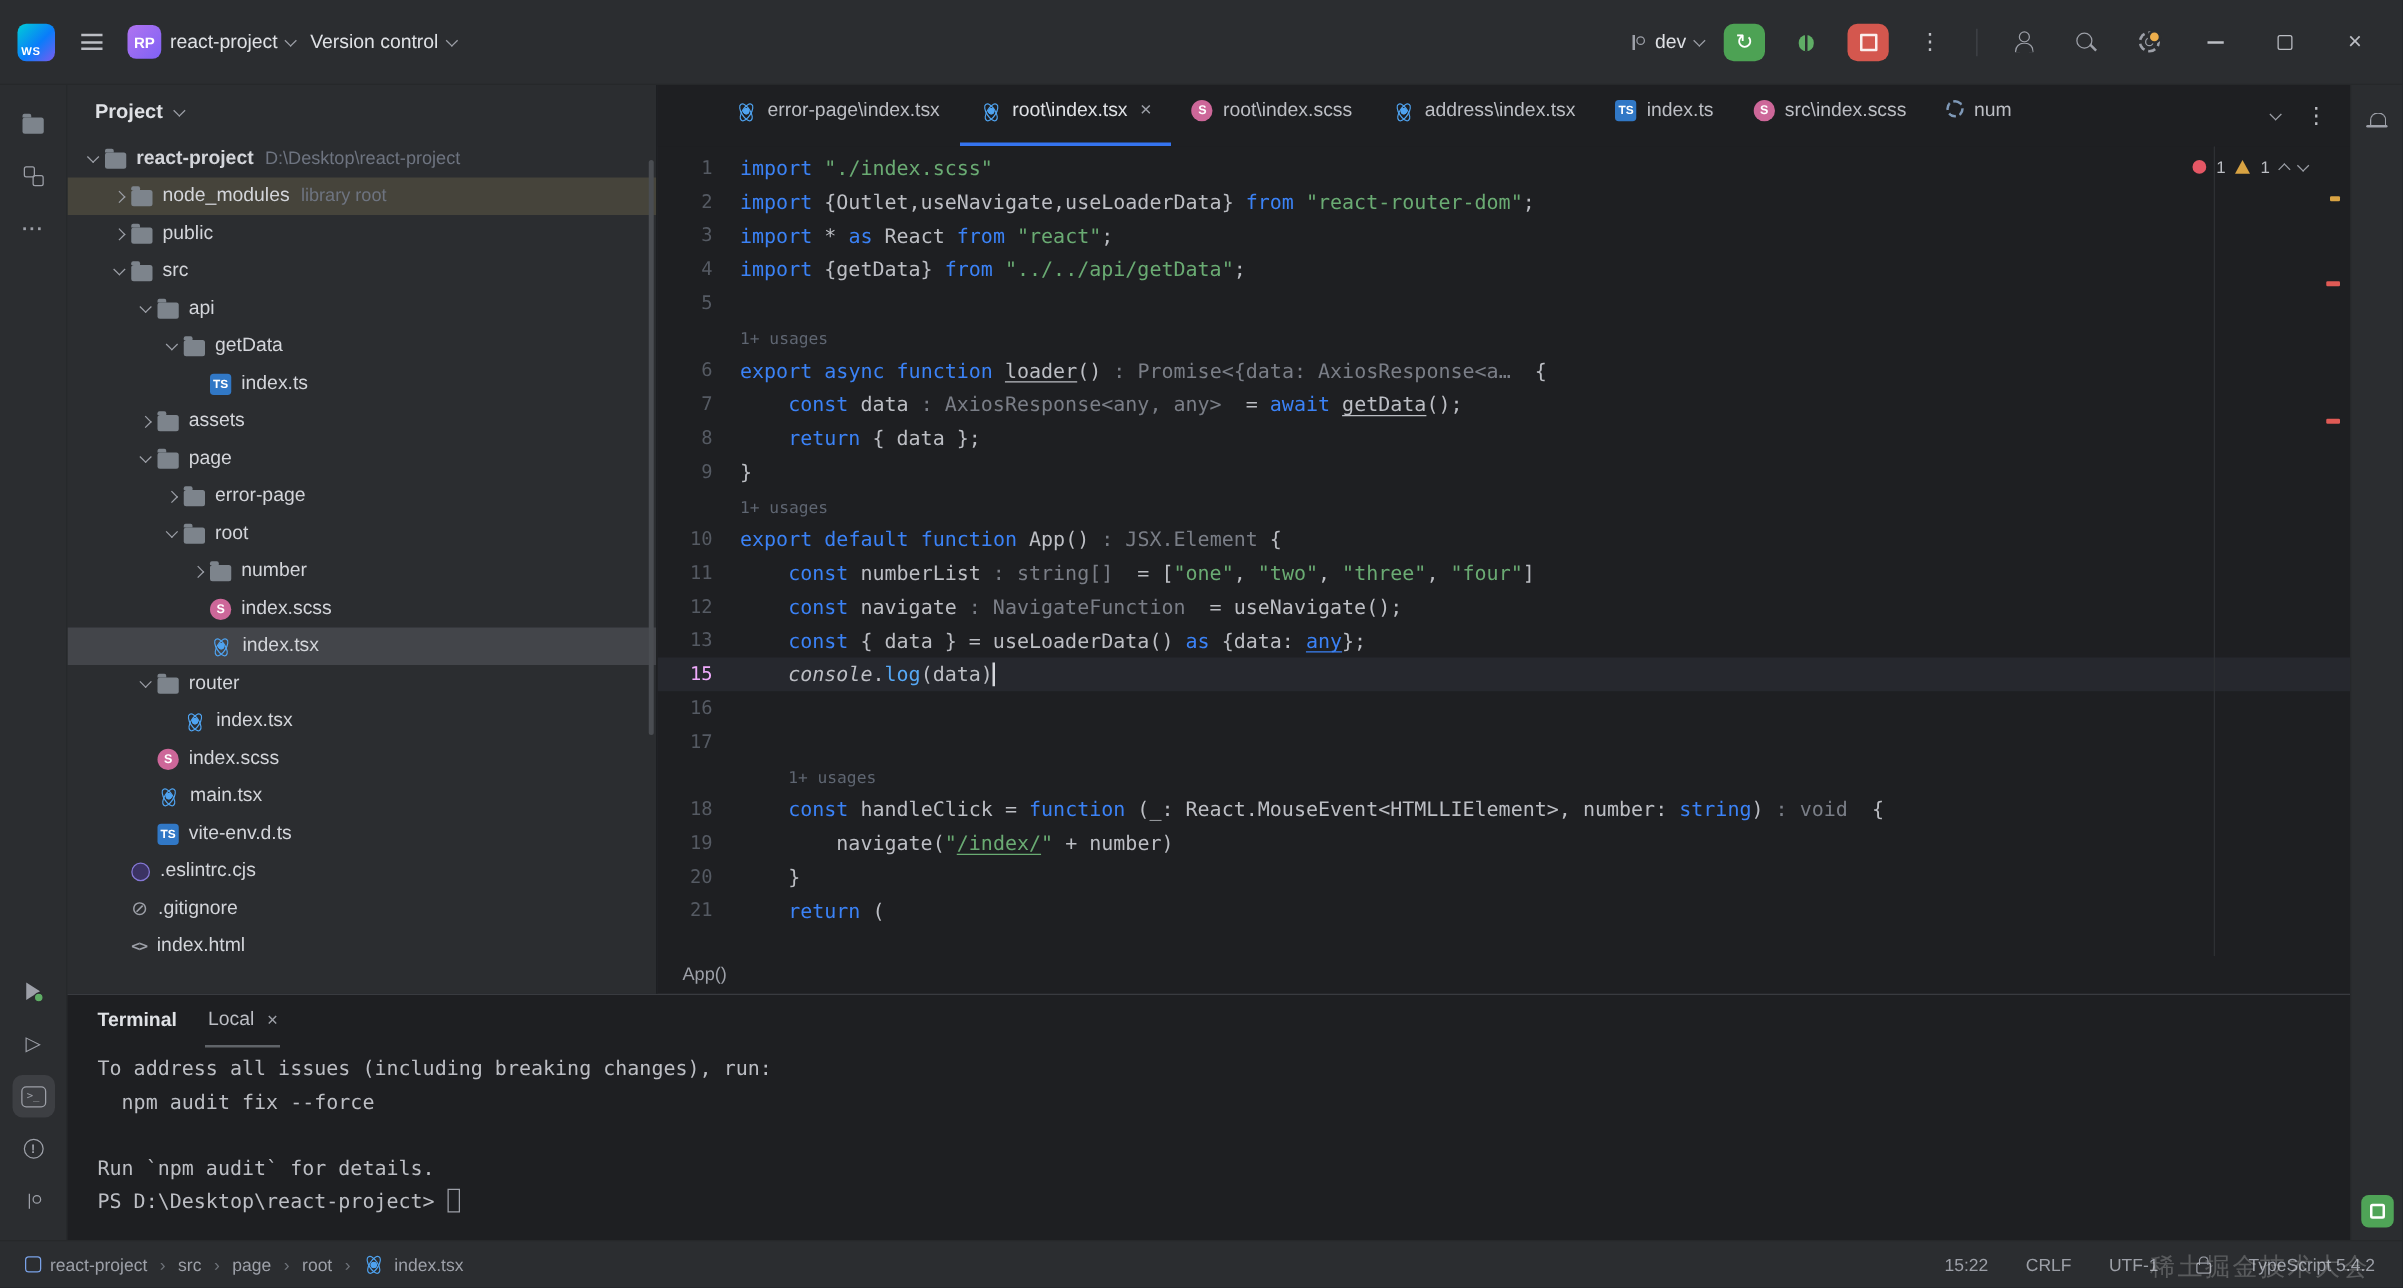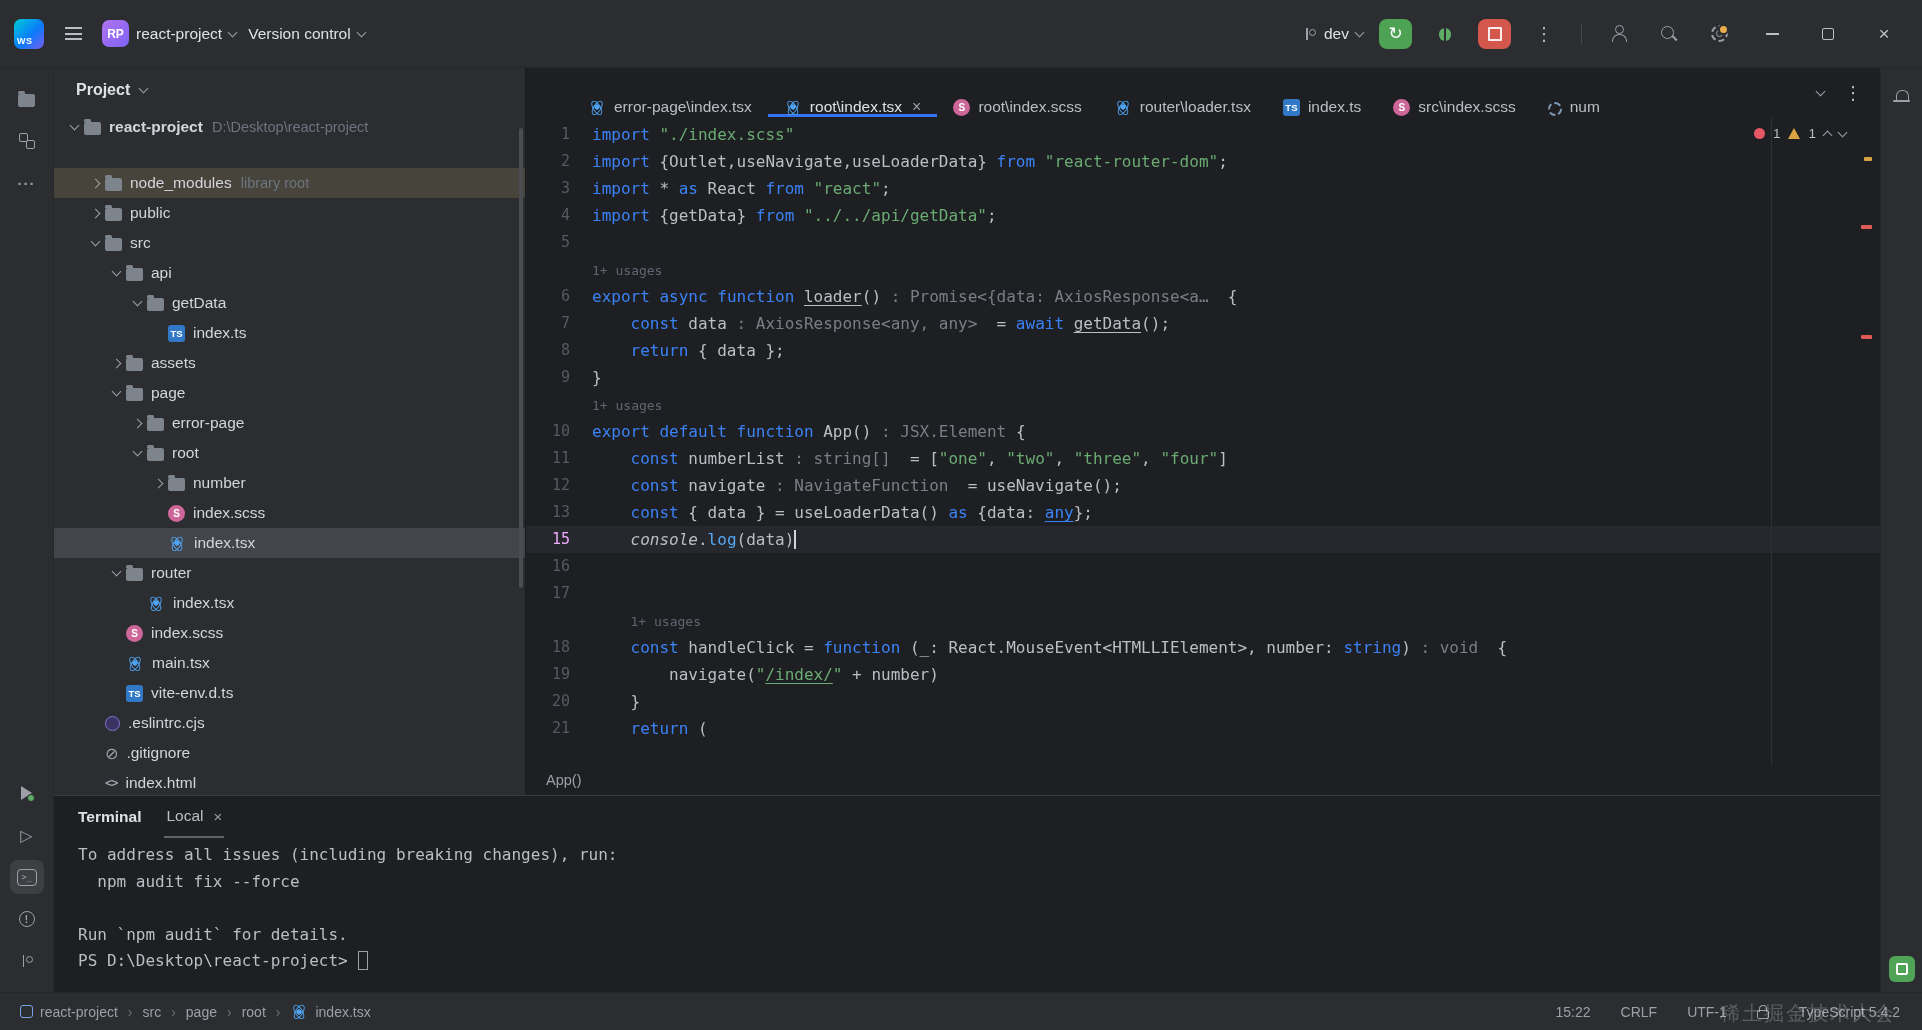--- a/index.html
+++ b/index.html
@@ -97,21 +97,21 @@
   .tree-row.selected{background:#43454a;}
   .tree-row.hover{background:#46443b;}
   .tree-row .chev-slot{width:20px;display:flex;justify-content:center;flex:0 0 auto;}
   .tree-row .icon{margin-right:8px;}
   .tree-suffix{margin-left:9px;color:#6e7480;font-size:14.5px;}
   .proj-scroll{position:absolute;top:60px;right:2px;width:4px;height:460px;background:#4a4d52;border-radius:2px;}
 
   
   .editor-col{flex:1;display:flex;flex-direction:column;min-width:0;background:#1e1f22;}
   .tabs-row{height:49px;display:flex;align-items:stretch;padding-left:46px;flex:0 0 auto;background:#1e1f22;}
-  .tab{display:flex;align-items:flex-end;gap:8px;padding:1px 16px;font-size:15.5px;color:#bcbec4;}
+  .tab{display:flex;align-items:flex-start;gap:8px;padding:12px 16px;font-size:15.5px;color:#bcbec4;}
   .tab.active{box-shadow:inset 0 -3px 0 #3574f0;color:#dfe1e5;}
   .tab-close{color:#9da0a8;font-size:16px;margin-left:2px;}
   .tabs-right{margin-left:auto;display:flex;align-items:center;gap:20px;padding-right:18px;}
   .code-wrap{flex:1;position:relative;overflow:hidden;font-family:"DejaVu Sans Mono","Liberation Mono",monospace;font-size:16px;}
   .code-lines{padding-top:4px;}
   .cl{display:flex;height:27px;line-height:27px;}
   .cl.cur{background:#26282e;}
   .ln{width:66px;text-align:right;padding-right:22px;color:#555a63;font-size:15px;flex:0 0 auto;}
   .ln.cur-ln{color:#f0abfc;}
   .ct{flex:1;white-space:pre;}
@@ -249,21 +249,21 @@
           </div>
           <div class="tree">
               <div class="tree-row" style="padding-left: 10px;">
                 <span class="chev-slot">
                   <span class="chev "></span>
                 </span>
                 <span class="icon icon-folder"></span>
                 <span class="tree-label" style="font-weight: 700;">react-project</span>
                 <span class="tree-suffix">D:\Desktop\react-project</span>
               </div>
-              <div class="tree-row hover" style="padding-left: 31px; margin-top: 26px;">
+              <div class="tree-row hover" style="padding-left: 31px;">
                 <span class="chev-slot">
                   <span class="chev right"></span>
                 </span>
                 <span class="icon icon-folder"></span>
                 <span class="tree-label">node_modules</span>
                 <span class="tree-suffix">library root</span>
               </div>
               <div class="tree-row" style="padding-left: 31px;">
                 <span class="chev-slot">
                   <span class="chev right"></span>
@@ -399,21 +399,21 @@
                   <span class="icon icon-react-file"></span>
                   <span class="tab-label">root\index.tsx</span>
                   <span class="tab-close">×</span>
                 </div>
                 <div class="tab">
                   <span class="icon icon-scss-file">S</span>
                   <span class="tab-label">root\index.scss</span>
                 </div>
                 <div class="tab">
                   <span class="icon icon-react-file"></span>
-                  <span class="tab-label">router\loader.tsx</span>
+                  <span class="tab-label">address\index.tsx</span>
                 </div>
                 <div class="tab">
                   <span class="icon icon-typescript-file">TS</span>
                   <span class="tab-label">index.ts</span>
                 </div>
                 <div class="tab">
                   <span class="icon icon-scss-file">S</span>
                   <span class="tab-label">src\index.scss</span>
                 </div>
                 <div class="tab">

